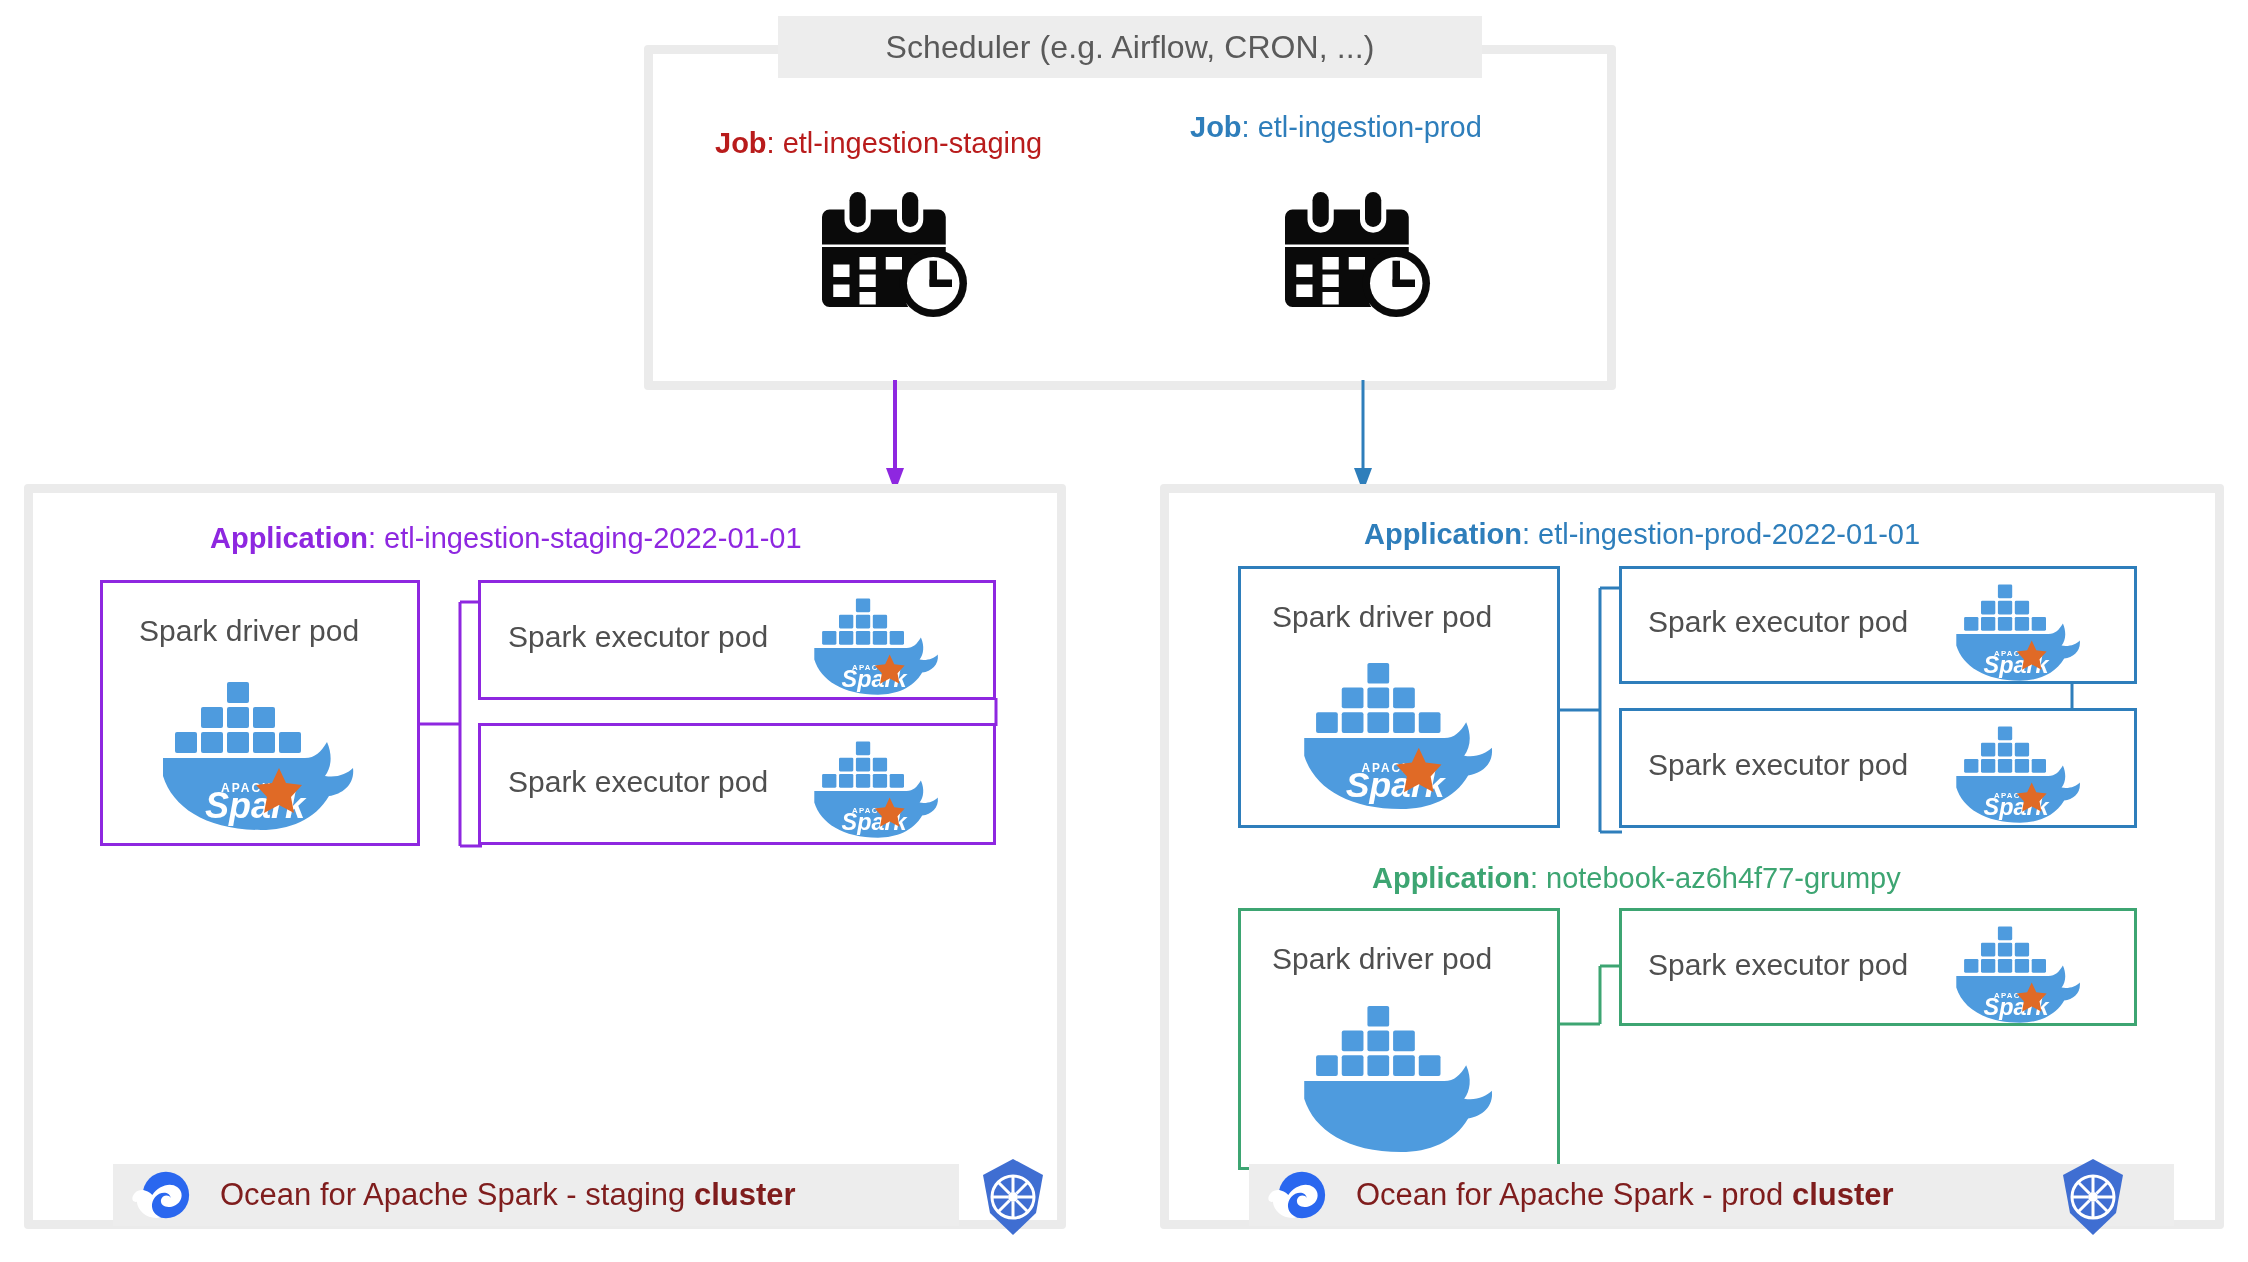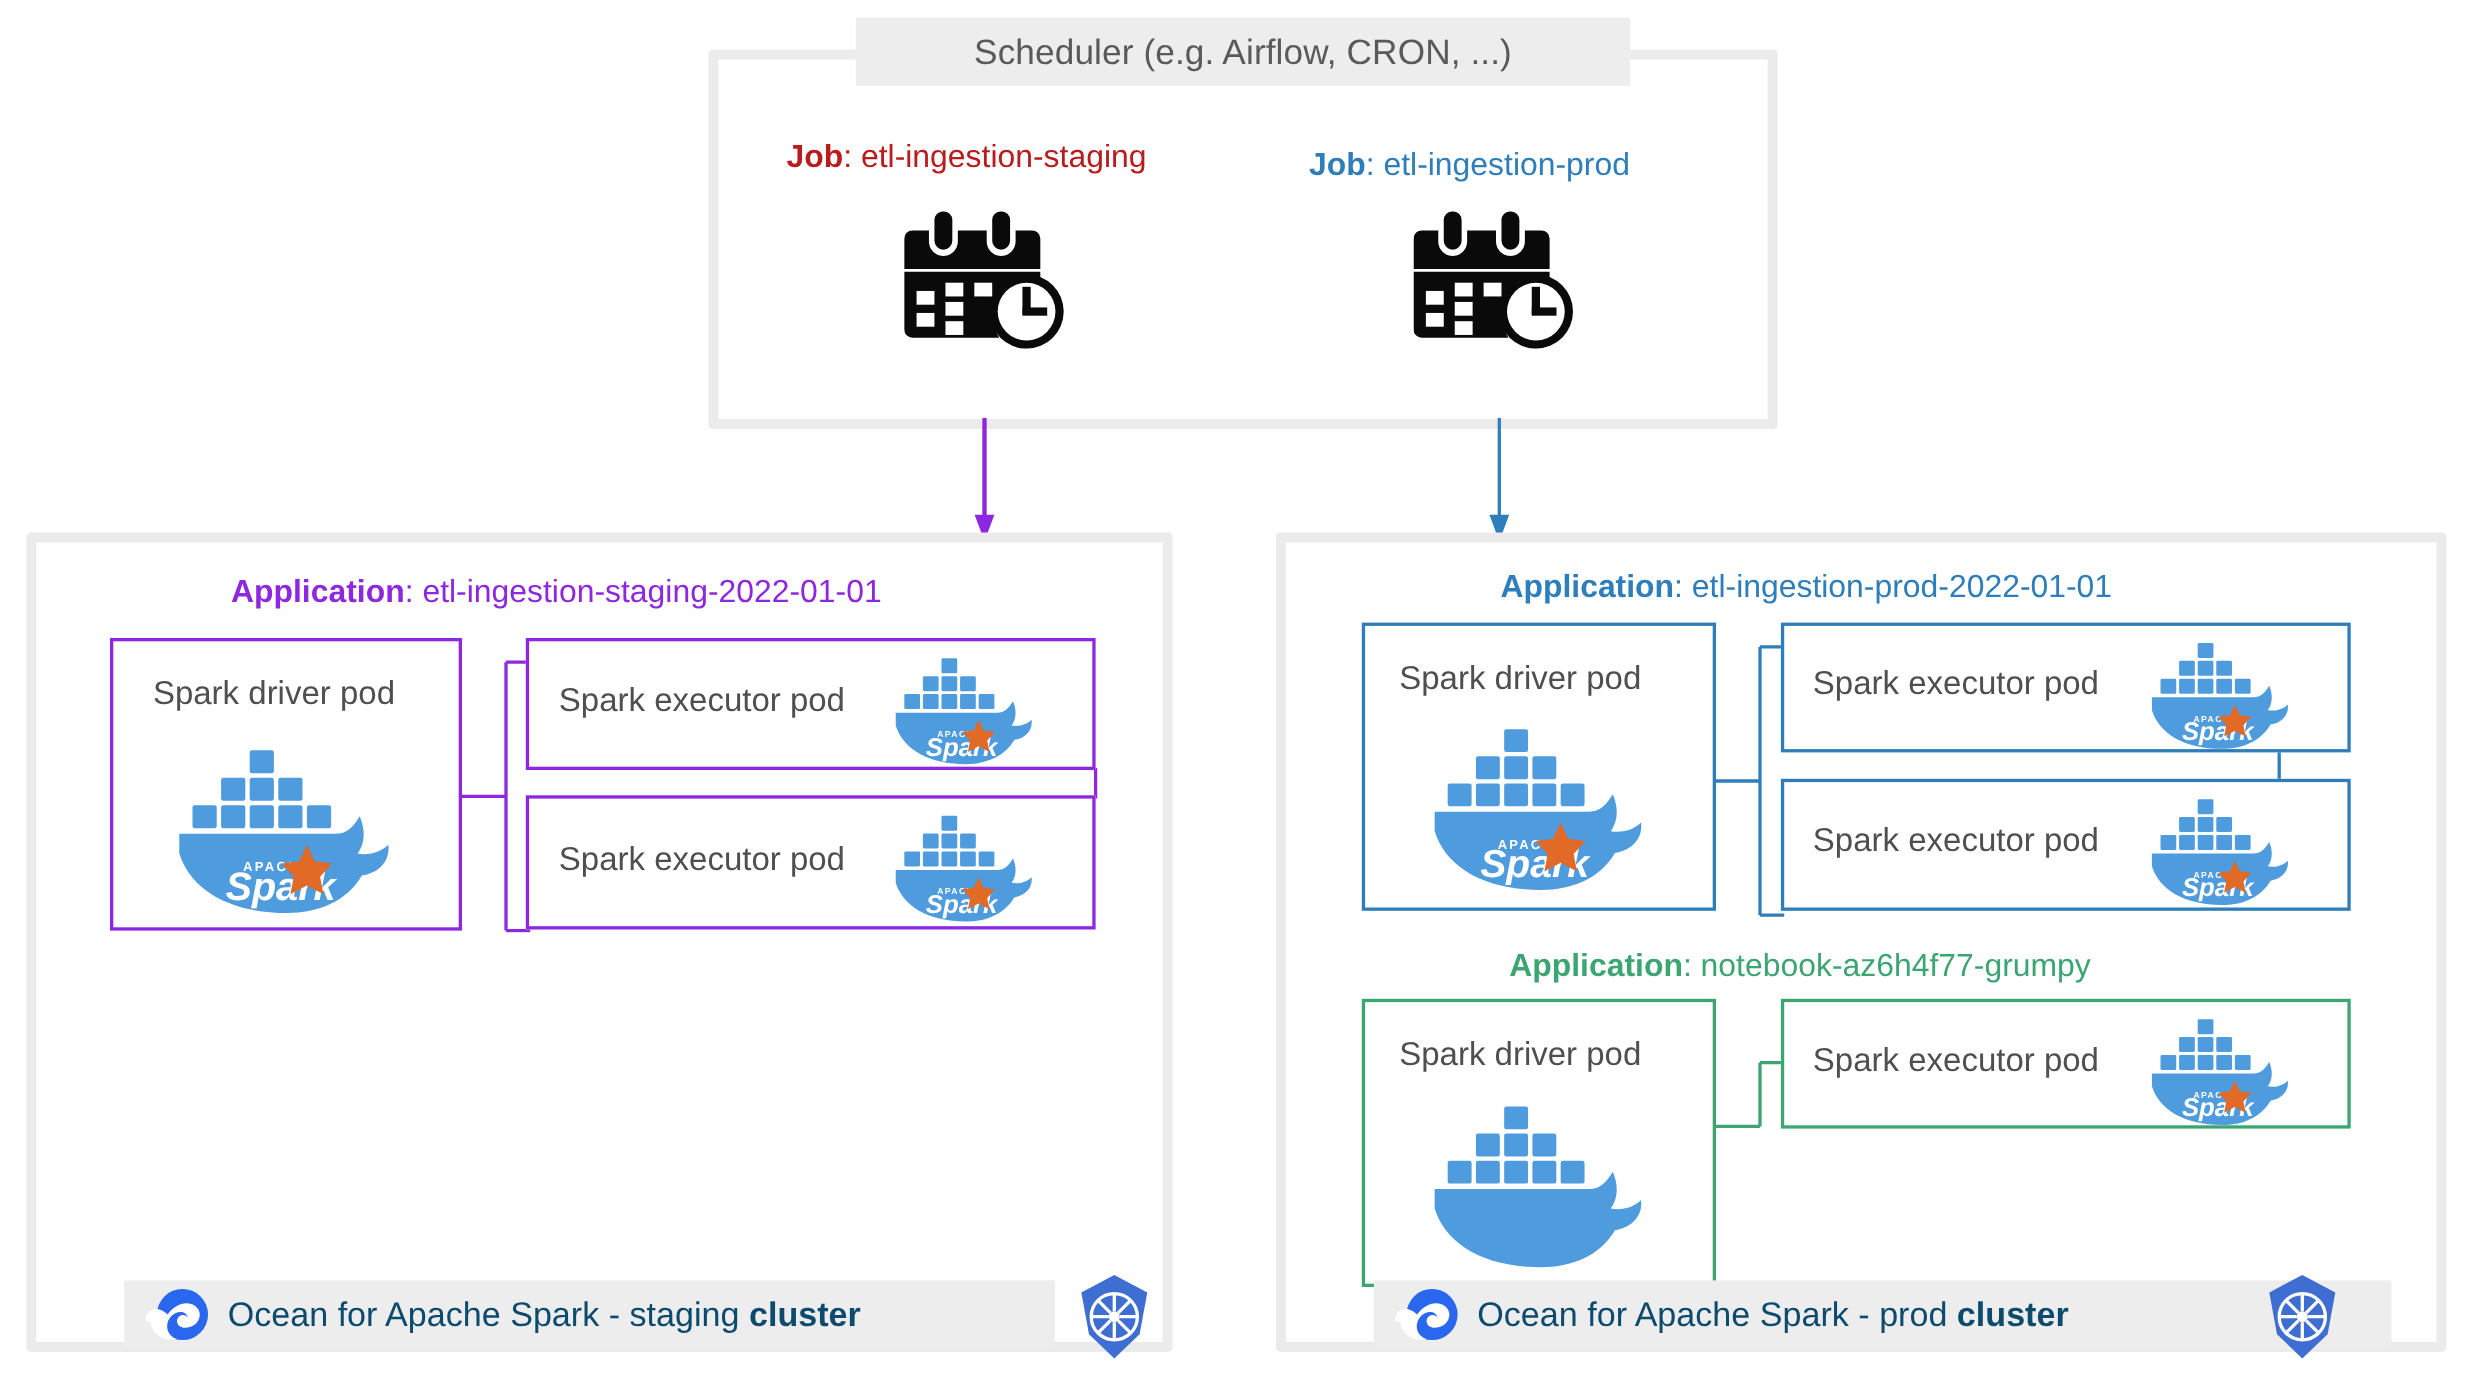--- a/index.html
+++ b/index.html
@@ -19,21 +19,21 @@
   #scheduler-title{
     left:778px;top:16px;width:704px;height:62px;
     background:#ededed;display:flex;align-items:center;justify-content:center;
     font-size:32px;color:#5a5a5a;letter-spacing:.1px;
   }
   .job-label{
     font-size:29px;white-space:nowrap;
   }
   .job-label b{font-weight:bold;}
   #job-staging{left:715px;top:127px;color:#b91c1c;}
-  #job-prod{left:1190px;top:134px;color:#2e7ebb;}
+  #job-prod{left:1190px;top:111px;color:#2e7ebb;}
 
   
   .cal-icon{width:150px;height:125px;}
 
   #cal-staging{left:822px;top:192px;}
   #cal-prod{left:1285px;top:192px;}
 
   
   .arrow-svg{overflow:visible;}
   #arrow-staging{left:880px;top:380px;}
@@ -47,21 +47,21 @@
   #cluster-staging{left:24px;top:484px;width:1042px;height:745px;}
   #cluster-prod{left:1160px;top:484px;width:1064px;height:745px;}
 
   .cluster-footer{
     height:62px;background:#ededed;display:flex;align-items:center;
     padding-left:18px;box-sizing:border-box;
   }
   #footer-staging{left:113px;top:1164px;width:846px;}
   #footer-prod{left:1249px;top:1164px;width:925px;}
   .cluster-footer-text{
-    font-size:31px;color:#0c4a6e;margin-left:14px;white-space:nowrap;
+    font-size:31px;color:#7f1d1d;margin-left:27px;white-space:nowrap;
   }
   .cluster-footer-text b{font-weight:bold;}
 
   .ocean-logo{width:62px;height:62px;flex:0 0 auto;}
   .k8s-logo{width:76px;height:80px;}
   #k8s-staging{left:975px;top:1157px;}
   #k8s-prod{left:2055px;top:1157px;}
 
   
   .app-title{font-size:29px;white-space:nowrap;}

